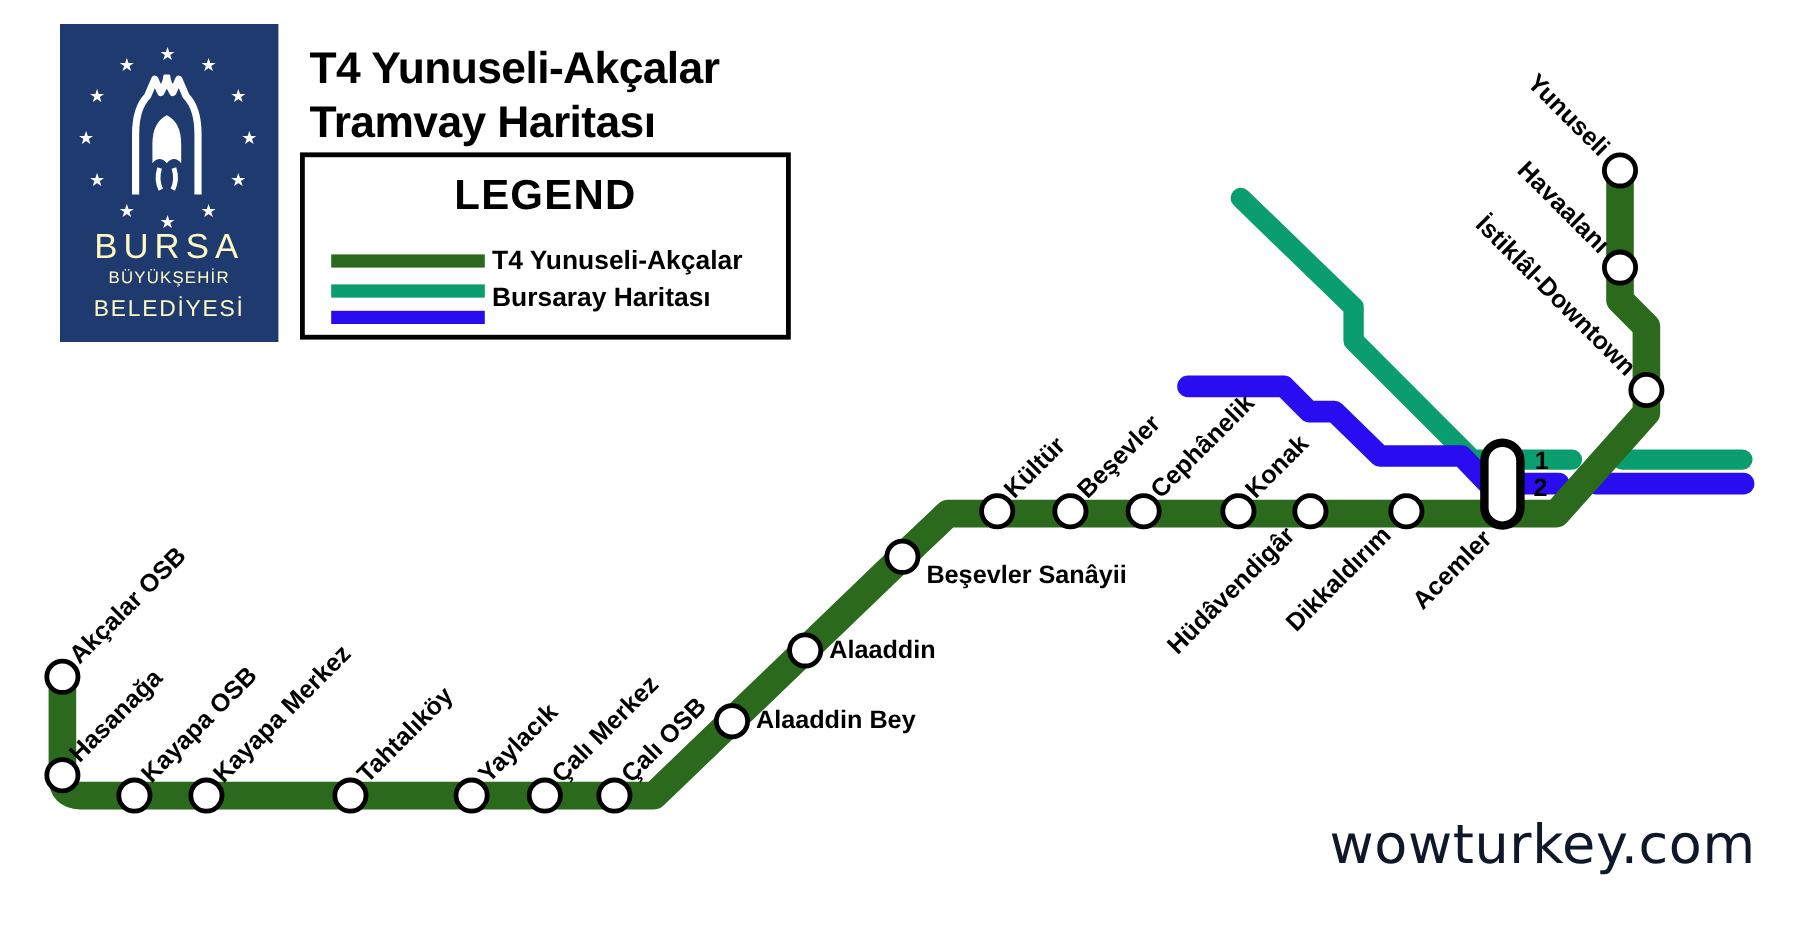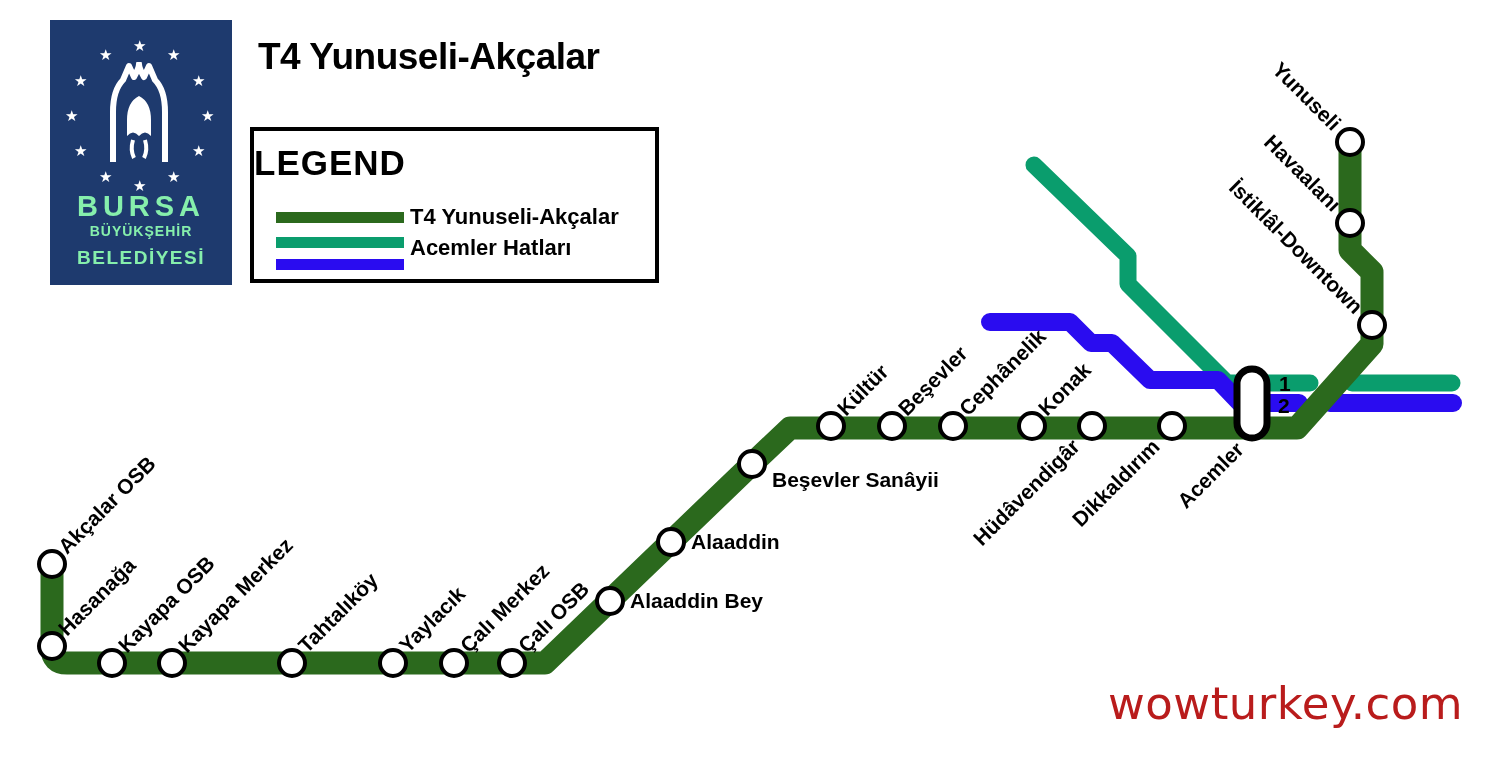--- a/index.html
+++ b/index.html
@@ -1,47 +1,47 @@
 <!DOCTYPE html>
 <html><head>
 <meta charset="utf-8">
 <style>
   html,body{margin:0;padding:0;background:#fff;}
   #stage{position:relative;width:1500px;height:784px;background:#ffffff;overflow:hidden;
          font-family:"Liberation Sans",sans-serif;color:#000;}
   
   .logo{position:absolute;left:50px;top:20px;width:182px;height:265px;}
   .logo-star{position:absolute;font-size:15px;line-height:15px;color:#fff;}
-  .logo-line{position:absolute;width:100%;text-align:center;color:#86efac;font-weight:bold;white-space:nowrap;}
+  .logo-line{position:absolute;width:100%;text-align:center;color:#fef9c3;font-weight:normal;white-space:nowrap;}
   .logo-line1{top:170px;font-size:29px;letter-spacing:5px;}
   .logo-line2{top:203px;font-size:14px;letter-spacing:1px;}
   .logo-line3{top:227px;font-size:19px;letter-spacing:1.5px;}
   
   .map-title{position:absolute;left:258px;top:34px;font-size:37px;font-weight:bold;
              line-height:45px;letter-spacing:-0.5px;white-space:nowrap;}
   
   .legend-box{position:absolute;left:250px;top:127px;width:401px;height:148px;
               border:4px solid #000;background:#fff;}
-  .legend-heading{position:absolute;top:12px;left:0;width:100%;
+  .legend-heading{position:absolute;top:12px;left:0;width:100%;text-align:center;
                   font-size:35px;font-weight:bold;letter-spacing:1px;}
   .legend-swatch{position:absolute;left:22px;width:128px;height:11px;}
   .legend-label{position:absolute;left:156px;font-size:22px;font-weight:bold;
                 line-height:24px;white-space:nowrap;}
   
   #map-svg{position:absolute;left:0;top:0;}
   .station-circle{fill:#fff;stroke:#000;stroke-width:4;}
   .platform-num{font-family:"Liberation Sans",sans-serif;font-weight:bold;font-size:21px;fill:#000;}
   
   #labels-layer{position:absolute;left:0;top:0;width:1500px;height:784px;pointer-events:none;}
   .station-label{position:absolute;font-size:21px;font-weight:bold;line-height:22px;
                  white-space:nowrap;color:#000;}
   .station-label.end{width:300px;text-align:right;}
   
   .watermark{position:absolute;left:1108px;top:680px;font-size:45px;line-height:48px;
-             color:#b91c1c;font-family:"DejaVu Sans",sans-serif;letter-spacing:0.5px;}
+             color:#0f172a;font-family:"DejaVu Sans",sans-serif;letter-spacing:0.5px;}
 </style>
 </head>
 <body>
 
 <div id="stage">
 
   <div class="logo" id="logo-box" style="background: rgb(30, 58, 110);">
     <div id="star-ring" style="position:absolute;left:0;top:0;width:100%;height:100%;">
         <span class="logo-star" style="color: rgb(255, 255, 255); left: 83px; top: 18px;">★</span>
         <span class="logo-star" style="color: rgb(255, 255, 255); left: 117px; top: 27.3782px;">★</span>
@@ -61,29 +61,30 @@
       <path d="M20 58 Q20 40 32 34 Q44 40 44 58 L44 74 Q38 67 32 74 Q26 67 20 74 Z" fill="#fff"></path>
       <path d="M26 78 q-3 10 1 18 M38 78 q3 10 -1 18" fill="none" stroke="#fff" stroke-width="4"></path>
     </svg>
     <div class="logo-line logo-line1">BURSA</div>
     <div class="logo-line logo-line2">BÜYÜKŞEHİR</div>
     <div class="logo-line logo-line3">BELEDİYESİ</div>
   </div>
 
   <div class="map-title">
     <div>T4 Yunuseli-Akçalar</div>
+    <div>Tramvay Haritası</div>
   </div>
 
   <div class="legend-box">
     <div class="legend-heading">LEGEND</div>
     <div id="legend-rows" style="position:absolute;left:0;top:0;width:100%;height:100%;">
         <div class="legend-swatch" style="top: 81px; background: rgb(43, 105, 29);"></div>
         <div class="legend-label" style="top: 74px;">T4 Yunuseli-Akçalar</div>
         <div class="legend-swatch" style="top: 106px; background: rgb(10, 157, 109);"></div>
-        <div class="legend-label" style="top: 105px;">Acemler Hatları</div>
+        <div class="legend-label" style="top: 105px;">Bursaray Haritası</div>
         <div class="legend-swatch" style="top: 128px; background: rgb(42, 12, 240);"></div>
       </div>
   </div>
 
   <svg id="map-svg" width="1500" height="784" viewBox="0 0 1500 784">
     <path d="M 1034 165 L 1128 256 L 1128 284 L 1227 383 L 1310 383" fill="none" stroke-width="17" stroke-linecap="round" stroke-linejoin="round" stroke="#0a9d6d"></path>
     <path d="M 1352 383 L 1452 383" fill="none" stroke-width="17" stroke-linecap="round" stroke="#0a9d6d"></path>
     <path d="M 990 322 L 1070 322 L 1091 343 L 1112 343 L 1150 380 L 1218 380 L 1240 403 L 1299 403" fill="none" stroke-width="18" stroke-linecap="round" stroke-linejoin="round" stroke="#2a0cf0"></path>
     <path d="M 1330 403 L 1453 403" fill="none" stroke-width="18" stroke-linecap="round" stroke="#2a0cf0"></path>
     <path d="M 52 556 L 52 648 Q 52 663 67 663 L 545 663 L 752 464 L 790 428 L 1297 428 L 1372 344 L 1372 272 L 1350 250 L 1350 140" fill="none" stroke-width="23" stroke-linejoin="round" stroke="#2b691d"></path>

